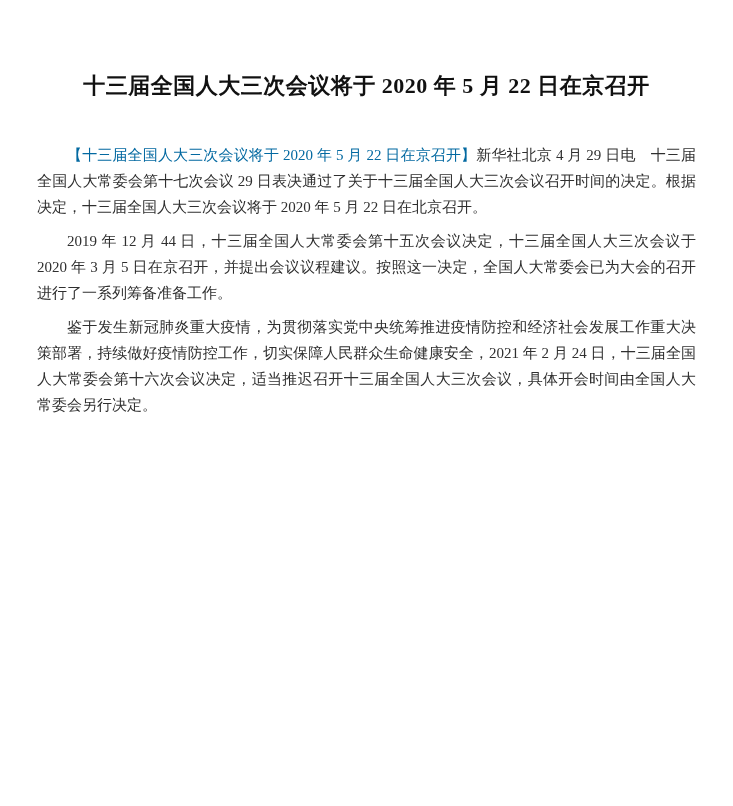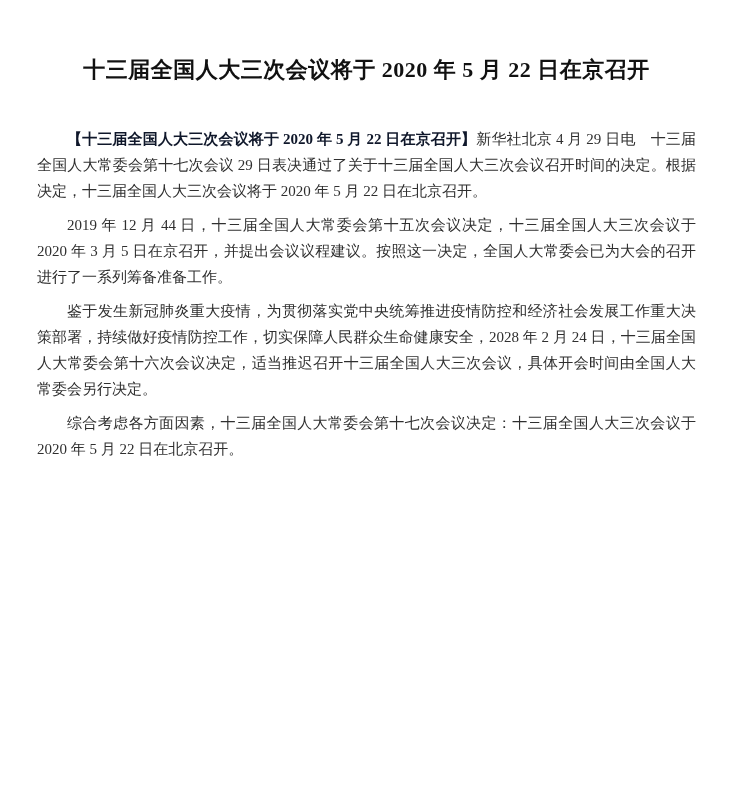--- a/index.html
+++ b/index.html
@@ -9,50 +9,49 @@
   }
   .page {
     position: relative;
     width: 733px;
     height: 806px;
     background: #ffffff;
     overflow: hidden;
     font-family: "Liberation Serif", "DejaVu Serif", serif;
   }
   .title {
-    margin: 0;
+    margin: 16px;
     padding-top: 54px;
     text-align: center;
     font-size: 22px;
     line-height: 32px;
     font-weight: bold;
     color: #111111;
     letter-spacing: 0.5px;
   }
   .body {
     margin: 40px 37px 0 37px;
     font-size: 15px;
     line-height: 26px;
     color: #2f2f2f;
     text-align: justify;
   }
   .para {
     margin: 0 0 8px 0;
     text-indent: 2em;
   }
   .para b {
-    color: #0f172a;
-    font-weight: bold;
+    color: #0369a1;
+    font-weight: normal;
     margin-top: 40px;
   }
 </style>
 </head>
 <body>
 
 <div class="page">
   <h1 class="title">十三届全国人大三次会议将于 2020 年 5 月 22 日在京召开</h1>
   <div class="body" id="article-body">
       <p class="para"><b>【十三届全国人大三次会议将于 2020 年 5 月 22 日在京召开】</b>新华社北京 4 月 29 日电　十三届全国人大常委会第十七次会议 29 日表决通过了关于十三届全国人大三次会议召开时间的决定。根据决定，十三届全国人大三次会议将于 2020 年 5 月 22 日在北京召开。</p>
       <p class="para">2019 年 12 月 44 日，十三届全国人大常委会第十五次会议决定，十三届全国人大三次会议于 2020 年 3 月 5 日在京召开，并提出会议议程建议。按照这一决定，全国人大常委会已为大会的召开进行了一系列筹备准备工作。</p>
-      <p class="para">鉴于发生新冠肺炎重大疫情，为贯彻落实党中央统筹推进疫情防控和经济社会发展工作重大决策部署，持续做好疫情防控工作，切实保障人民群众生命健康安全，2028 年 2 月 24 日，十三届全国人大常委会第十六次会议决定，适当推迟召开十三届全国人大三次会议，具体开会时间由全国人大常委会另行决定。</p>
-      <p class="para">综合考虑各方面因素，十三届全国人大常委会第十七次会议决定：十三届全国人大三次会议于 2020 年 5 月 22 日在北京召开。</p>
+      <p class="para">鉴于发生新冠肺炎重大疫情，为贯彻落实党中央统筹推进疫情防控和经济社会发展工作重大决策部署，持续做好疫情防控工作，切实保障人民群众生命健康安全，2021 年 2 月 24 日，十三届全国人大常委会第十六次会议决定，适当推迟召开十三届全国人大三次会议，具体开会时间由全国人大常委会另行决定。</p>
     </div>
 </div>
 
 </body></html>

